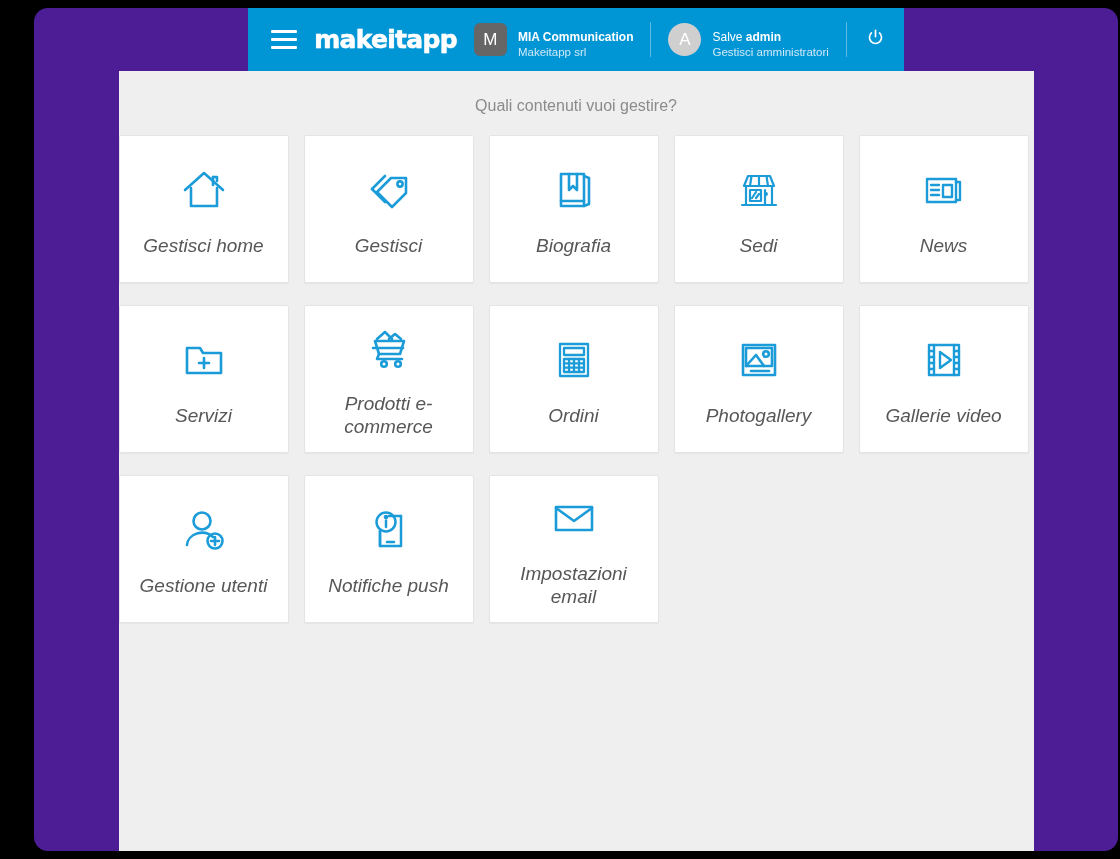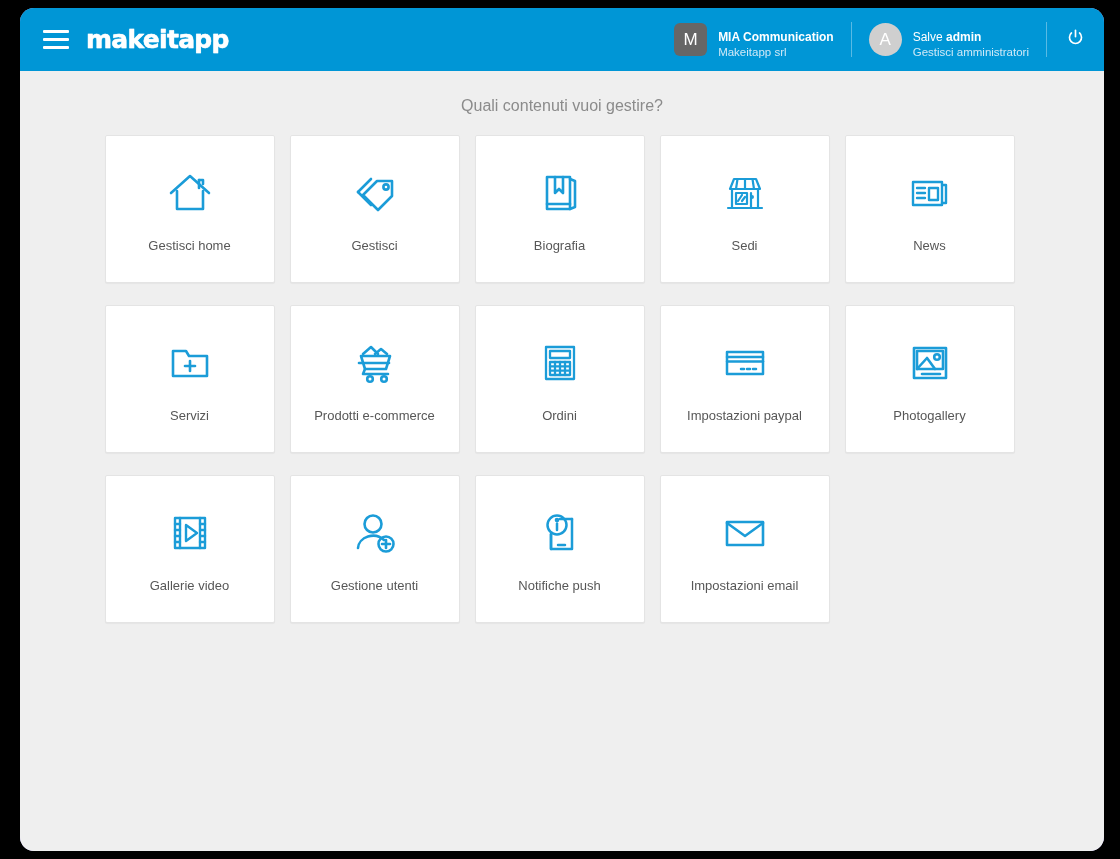--- a/index.html
+++ b/index.html
@@ -7,29 +7,30 @@
   html, body {
     width: 1120px;
     height: 859px;
     overflow: hidden;
     background: #000000;
     font-family: "Liberation Sans", sans-serif;
   }
 
   #window {
     position: absolute;
-    left: 20px;
+    left: 34px;
     top: 8px;
     width: 1084px;
     height: 843px;
     border-radius: 14px;
     overflow: hidden;
-    background: #c4b5fd;
+    background: #4c1d95;
     display: flex;
     flex-direction: column;
+    align-items: center;
   }
 
   
   #header {
     height: 63px;
     background: #0096d6;
     display: flex;
     align-items: center;
     flex: 0 0 auto;
     position: relative;
@@ -176,25 +177,26 @@
   .tile-icon {
     height: 58px;
     display: flex;
     align-items: center;
     justify-content: center;
     margin-bottom: 16px;
   }
   .tile-icon svg { display: block; }
 
   .tile-label {
-    font-size: 13px;
+    font-size: 19px;
     color: #575757;
     text-align: center;
     padding: 0 6px;
     line-height: 1.2;
+    font-style: italic;
   }
 </style>
 </head>
 <body>
 
 <div id="window">
 
   <div id="header">
 
     <div id="hamburger">
@@ -349,33 +351,20 @@
             <path d="M21 25 L21 38"></path>
             <path d="M26 25 L26 38"></path>
             <path d="M31 25 L31 38"></path>
             <path d="M16 29.3 L36 29.3"></path>
             <path d="M16 33.6 L36 33.6"></path>
           </svg>
         </div>
         <div class="tile-label">Ordini</div>
       </div>
 
-      <div class="tile">
-        <div class="tile-icon">
-          <svg width="52" height="52" viewBox="0 0 52 52" fill="none" stroke="#1b9cd8" stroke-width="2.5" stroke-linecap="round" stroke-linejoin="round">
-            <path d="M8 15 L44 15 L44 37 L8 37 Z"></path>
-            <path d="M8 20 L44 20"></path>
-            <path d="M8 24.5 L44 24.5"></path>
-            <path d="M22 32 L25 32"></path>
-            <path d="M28 32 L31 32"></path>
-            <path d="M34 32 L37 32"></path>
-          </svg>
-        </div>
-        <div class="tile-label">Impostazioni paypal</div>
-      </div>
 
       <div class="tile">
         <div class="tile-icon">
           <svg width="52" height="52" viewBox="0 0 52 52" fill="none" stroke="#1b9cd8" stroke-width="2.6" stroke-linecap="round" stroke-linejoin="round">
             <path d="M10 11 L42 11 L42 41 L10 41 Z"></path>
             <path d="M13 14 L39 14 L39 32 L13 32 Z"></path>
             <circle cx="33" cy="20" r="2.8"></circle>
             <path d="M13 32 L23 21 L31 32"></path>
             <path d="M18 37 L36 37"></path>
           </svg>

